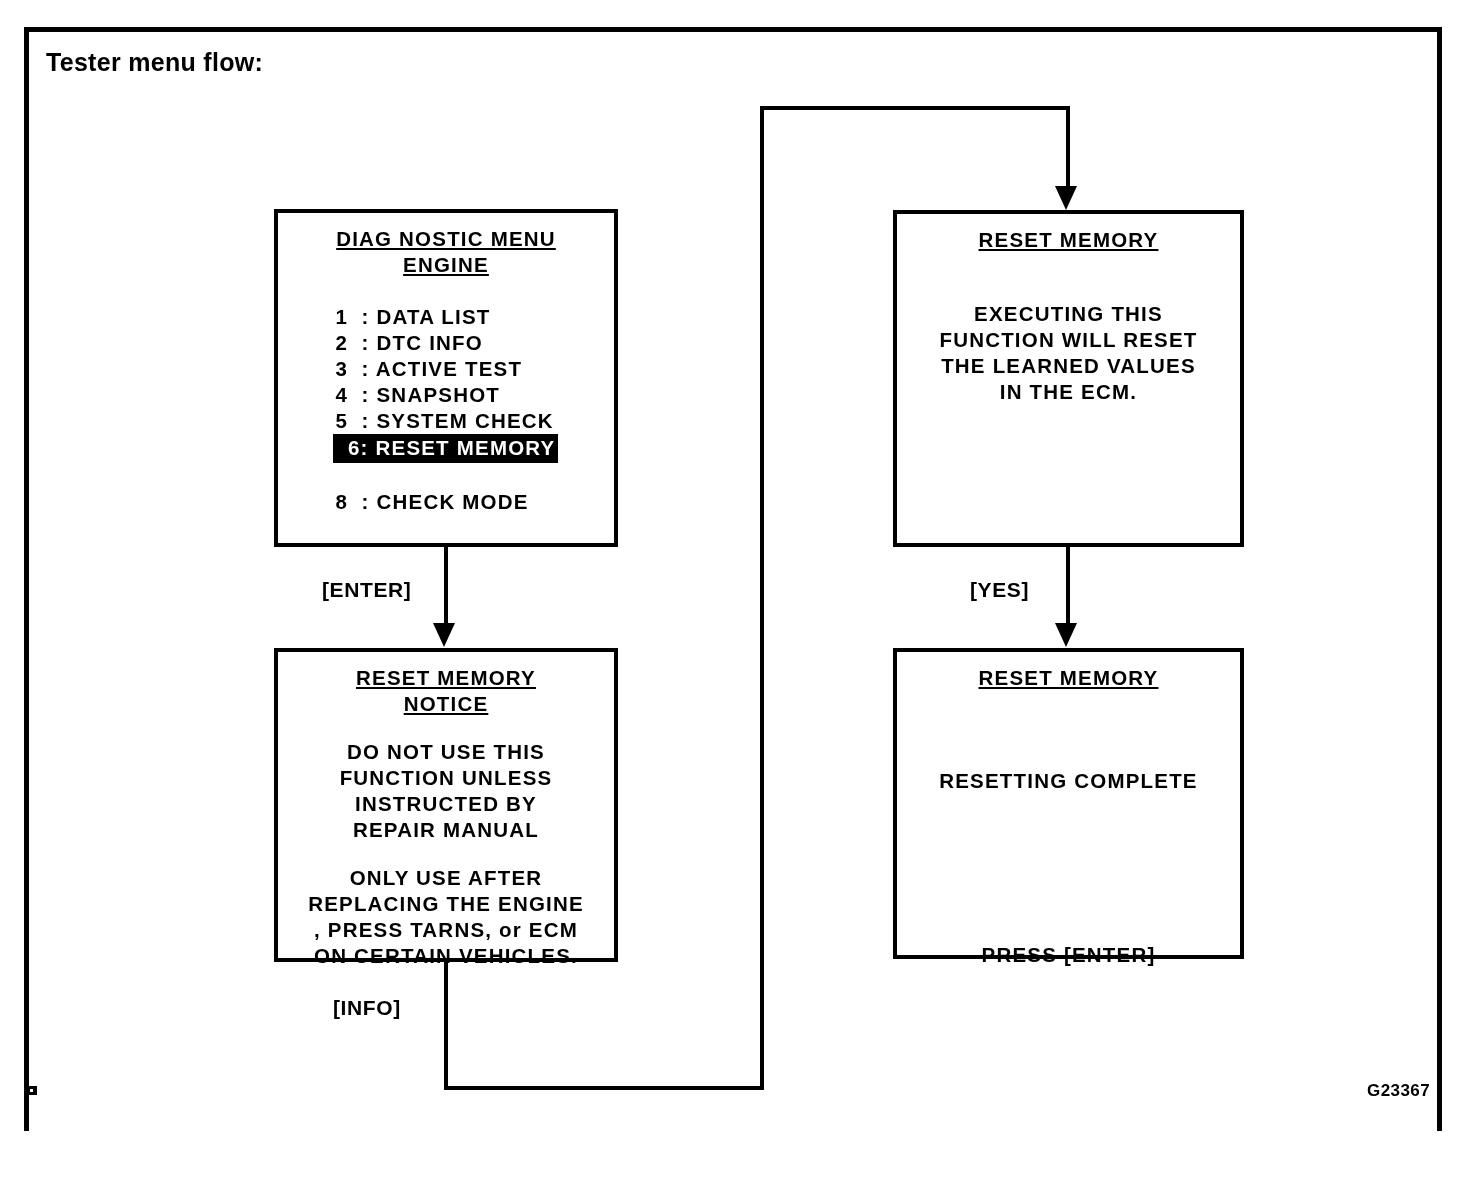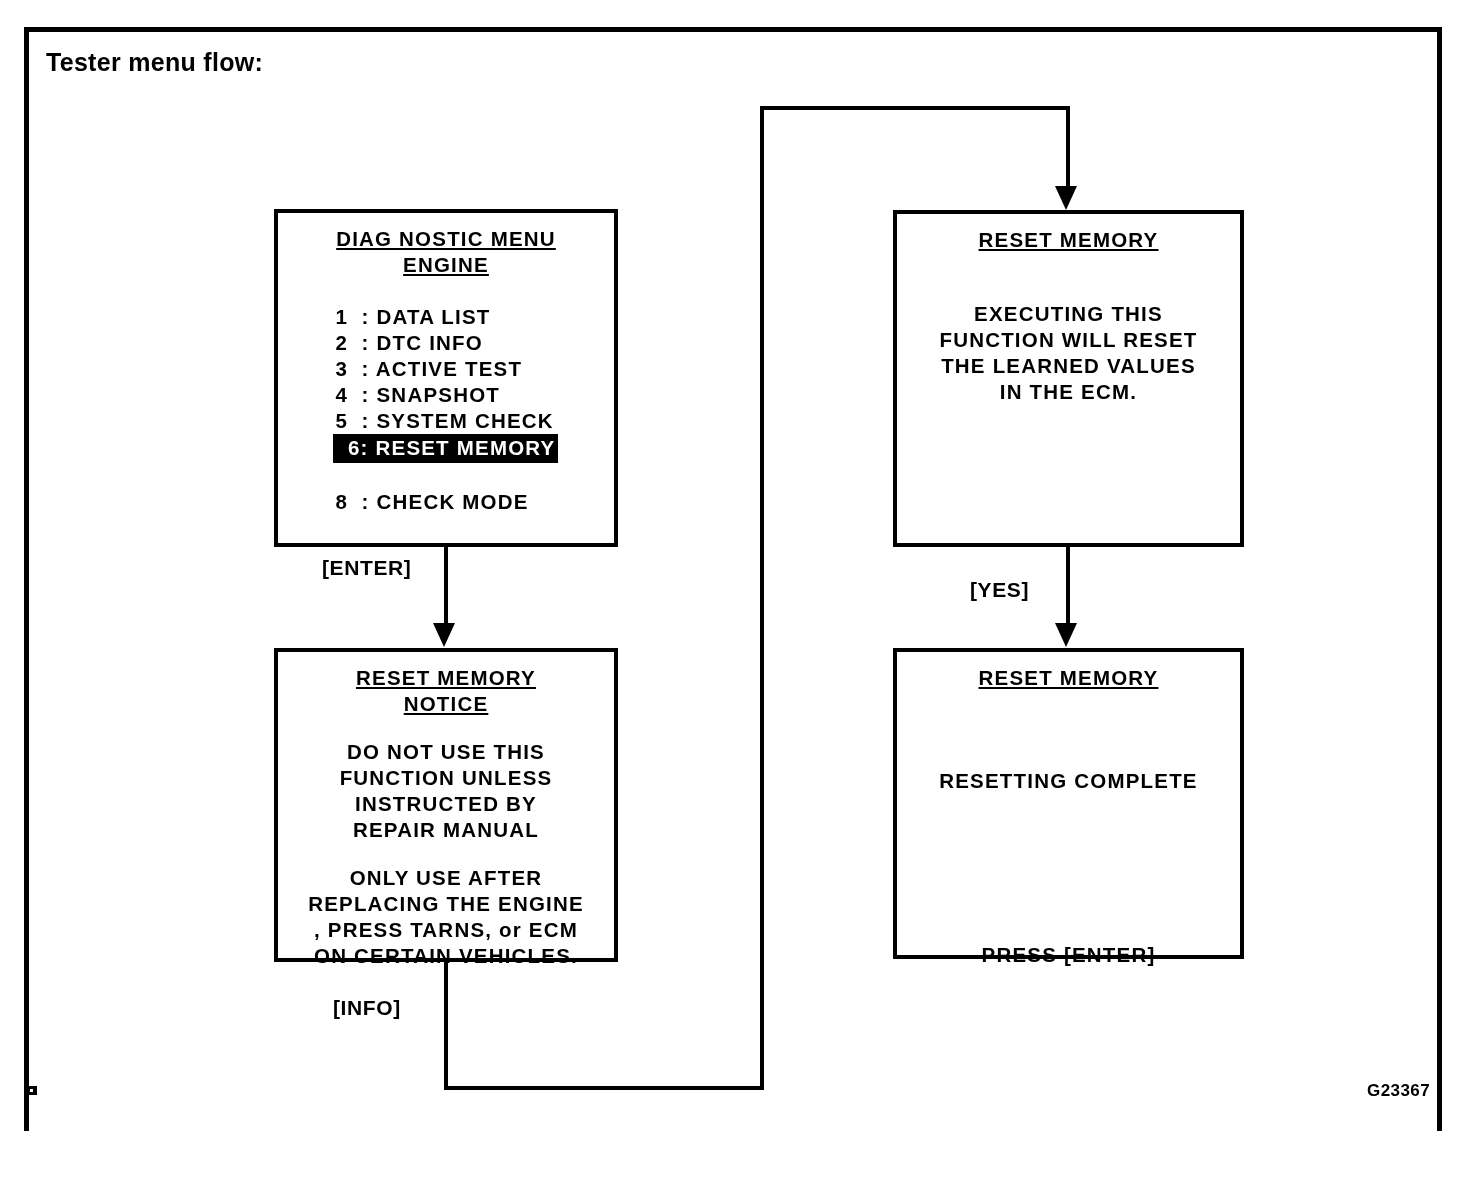--- a/index.html
+++ b/index.html
@@ -121,21 +121,21 @@
   #conn-auto-head { left: 1055px; top: 186px; }
 
   .conn-label {
     position: absolute;
     font-size: 21px;
     font-weight: bold;
     letter-spacing: 0.6px;
     color: #000;
     white-space: nowrap;
   }
-  #label-enter { left: 322px; top: 556px; }
+  #label-enter { left: 322px; top: 578px; }
   #label-auto  { left: 333px; top: 996px; }
   #label-yes   { left: 970px; top: 578px; }
 
   
   #figure-ref {
     position: absolute;
     right: 42px;
     bottom: 30px;
     font-size: 17px;
     font-weight: bold;

